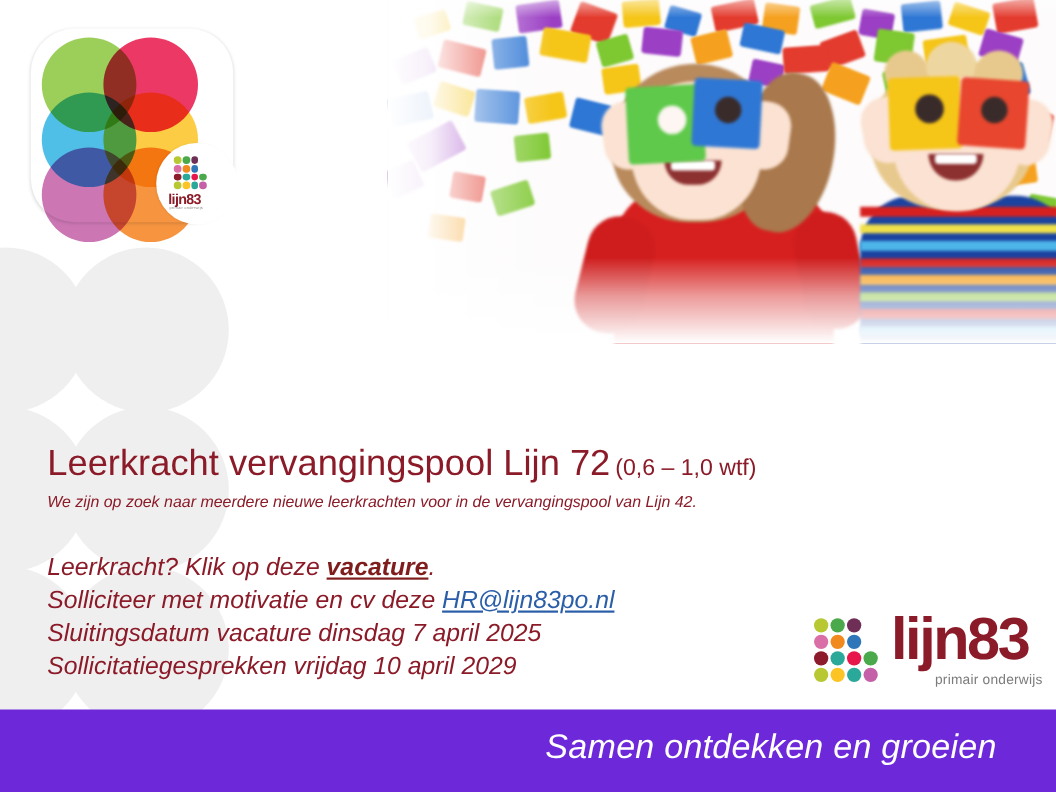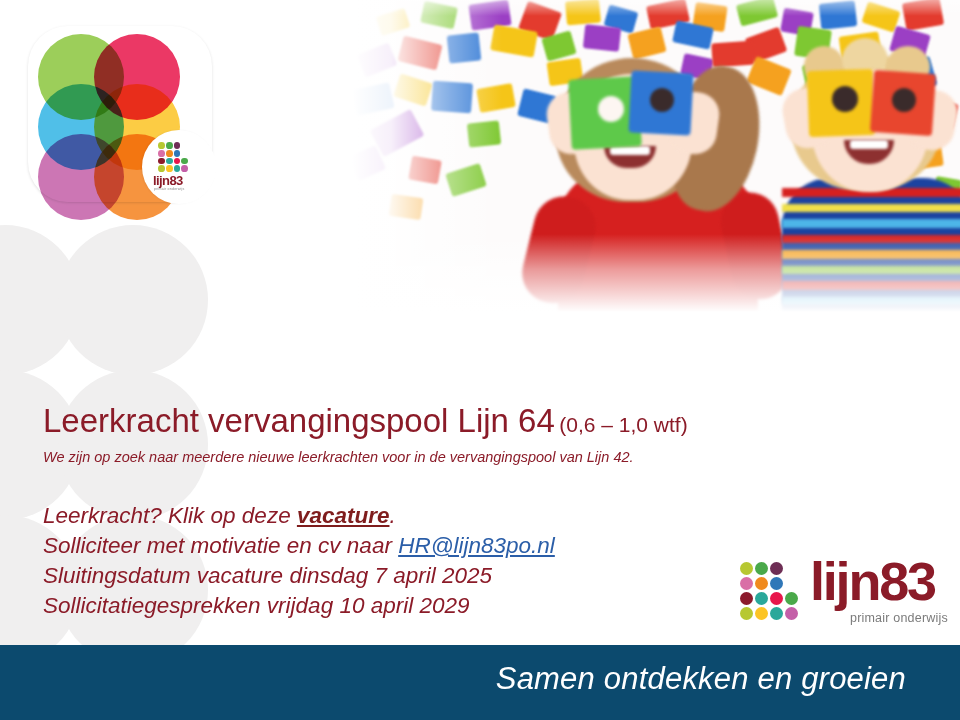--- a/index.html
+++ b/index.html
@@ -214,21 +214,21 @@
     cursor: pointer;
   }
 
   
   #footer-bar {
     position: absolute;
     left: 0;
     top: 645px;
     width: 960px;
     height: 75px;
-    background: #0c4a6e;
+    background: #6d28d9;
     z-index: 12;
   }
   #footer-tagline {
     position: absolute;
     right: 54px;
     top: 16px;
     font-size: 31px;
     font-style: italic;
     color: #ffffff;
     white-space: nowrap;
@@ -425,32 +425,32 @@
         </div>
       <div id="badge-word">lijn83</div>
       <div id="badge-sub">primair onderwijs</div>
     </div>
   </div>
 
   <div id="content">
 
 
     <div id="job-line">
-      <span id="job-title">Leerkracht vervangingspool Lijn 64</span>
+      <span id="job-title">Leerkracht vervangingspool Lijn 72</span>
       <span id="job-wtf">(0,6 – 1,0 wtf)</span>
     </div>
 
     <div id="job-sub">We zijn op zoek naar meerdere nieuwe leerkrachten voor in de vervangingspool van Lijn 42.</div>
 
     <div id="cta-block">
       <span class="row">
         <span>Leerkracht? Klik op deze </span><span class="link-bold">vacature</span><span>.</span>
       </span>
       <span class="row">
-        <span>Solliciteer met motivatie en cv naar </span><span class="link-mail">HR@lijn83po.nl</span>
+        <span>Solliciteer met motivatie en cv deze </span><span class="link-mail">HR@lijn83po.nl</span>
       </span>
       <span class="row">Sluitingsdatum vacature dinsdag 7 april 2025</span>
       <span class="row">Sollicitatiegesprekken vrijdag 10 april 2029</span>
     </div>
 
     <div id="brand-logo">
       <div id="brand-dots">
           <i style="background: rgb(183, 200, 50);"></i>
           <i style="background: rgb(74, 169, 74);"></i>
           <i style="background: rgb(110, 46, 85);"></i>

